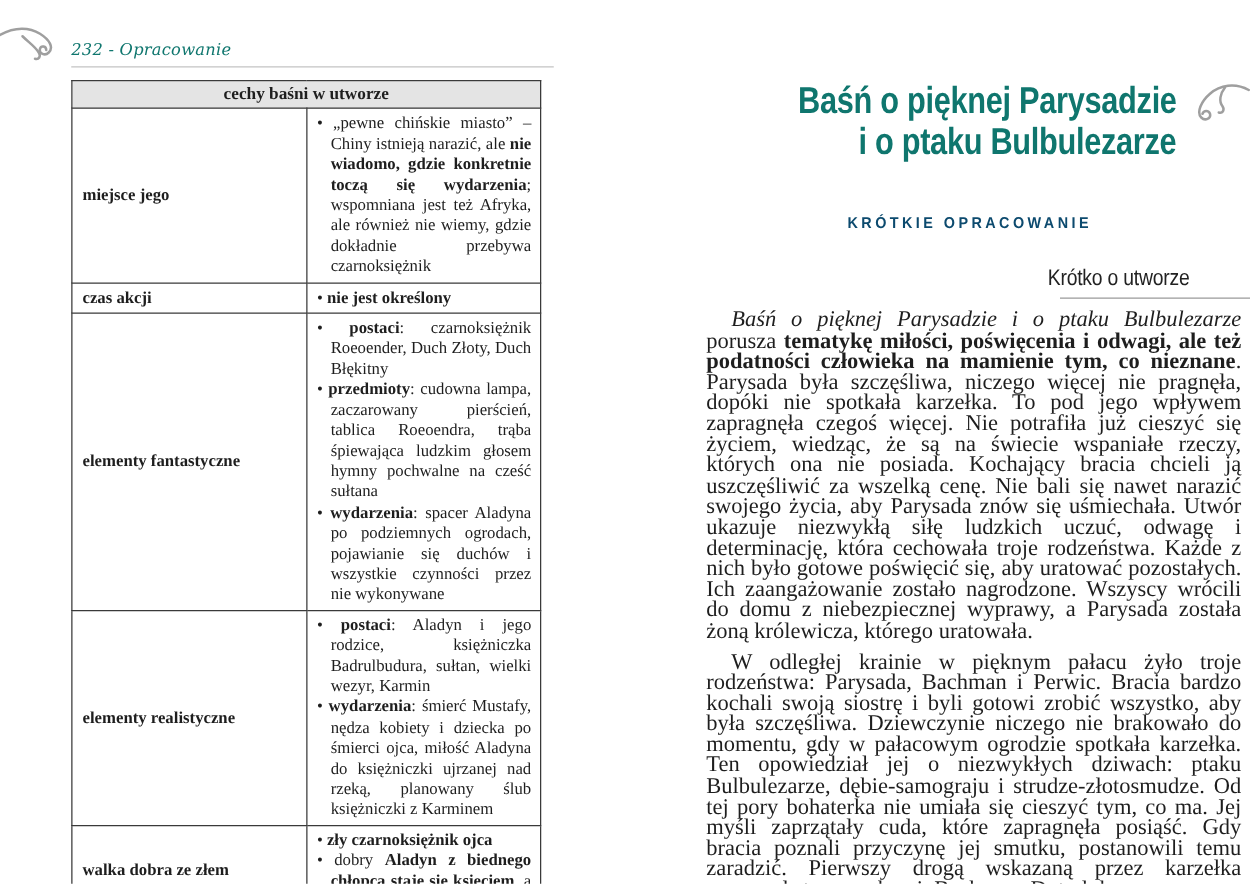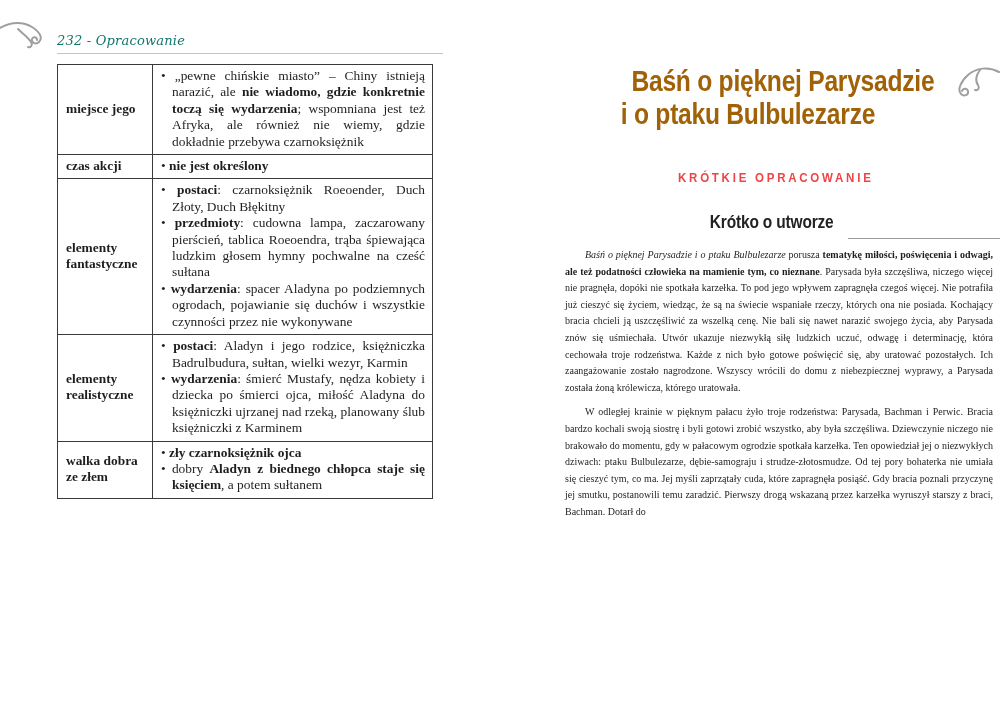--- a/index.html
+++ b/index.html
@@ -21,38 +21,38 @@
   }
   table.features th,table.features td{border:1px solid #3a3a3a;}
   table.features th{
     background:#e4e4e4;font-weight:bold;font-size:13.8px;
     padding:2px 0 3px;text-align:center;
   }
   td.lbl{width:82px;font-weight:bold;vertical-align:middle;padding:2px 4px 3px 8px;}
   td.val{vertical-align:middle;padding:3px 7px 4px 8px;}
   .t-item{padding-left:11px;text-indent:-11px;text-align:justify;}
   .t-item::before{content:"• ";}
-  .para{margin:16px 0 0;text-align:justify;font-size:10px;line-height:16.6px;}
+  .para{margin:16px 0 0;text-align:justify;font-size:18px;line-height:16.6px;}
   .para.ind{text-indent:16px;}
   
   .rightcol{position:absolute;left:565px;top:0;width:428px;}
   .title{
-    margin:64px 52px 0 0;
+    margin:64px 52px 0 0;text-align:right;
     font-family:"Liberation Sans",sans-serif;font-weight:bold;
-    font-size:30px;line-height:33px;color:#a16207;letter-spacing:-.3px;
+    font-size:30px;line-height:33px;color:#0f766e;letter-spacing:-.3px;
   }
   .tline{display:inline-block;transform:scaleX(.82);transform-origin:100% 50%;white-space:nowrap;}
   .kicker{
     margin:41px 0 0 113px;font-family:"Liberation Sans",sans-serif;
-    font-weight:bold;font-size:12.5px;letter-spacing:3px;color:#ef4444;
+    font-weight:bold;font-size:12.5px;letter-spacing:3px;color:#0c4a6e;
   }
   .kicker .cond{display:inline-block;transform:scaleX(.92);transform-origin:0 50%;white-space:nowrap;}
   .sect-head{
-    margin-top:27px;text-align:center;color:#222;
-    font-family:"Liberation Sans",sans-serif;font-size:18px;font-weight:bold;
+    margin-top:27px;text-align:right;color:#222;
+    font-family:"Liberation Sans",sans-serif;font-size:18px;font-weight:normal;
   }
   .sect-head .cond{
     display:inline-block;transform:scaleX(.86);transform-origin:100% 50%;
     padding-right:48px;white-space:nowrap;letter-spacing:-.2px;
   }
   .sect-rule{height:1px;background:#9a9a9a;margin:5px -7px 0 auto;}
   .sect-head.s1 .sect-rule{width:152px;}
   .sect-head.s2{margin-top:15px;}
   .sect-head.s2 .sect-rule{width:177px;}
   .rightcol .para{margin-top:8px;}
@@ -72,20 +72,23 @@
     <path d="M0 12 C12 5 24 6 32 11 C40 16 43 22 39 26 C36 29 31 27 32 23 C33 20 37 21 37 24"></path>
     <path d="M18 13 C23 18 28 21 31 26 C33 29 31 32 28 31"></path>
   </svg>
 
   <div class="leftcol">
     <div class="running-head">232 - Opracowanie</div>
     <div class="head-rule"></div>
 
     <table class="features">
       <tbody>
+          <tr>
+        <th colspan="2">cechy baśni w utworze</th>
+      </tr>
       <tr>
         <td class="lbl">miejsce jego</td>
         <td class="val">
           <div class="t-item"><span>„pewne chińskie miasto” – Chiny istnieją narazić, ale </span><b>nie wiadomo, gdzie konkretnie toczą się wydarzenia</b><span>; wspomniana jest też Afryka, ale również nie wiemy, gdzie dokładnie przebywa czarnoksiężnik</span></div>
         </td>
       </tr>
       <tr>
         <td class="lbl">czas akcji</td>
         <td class="val">
           <div class="t-item"><b>nie jest określony</b></div>

